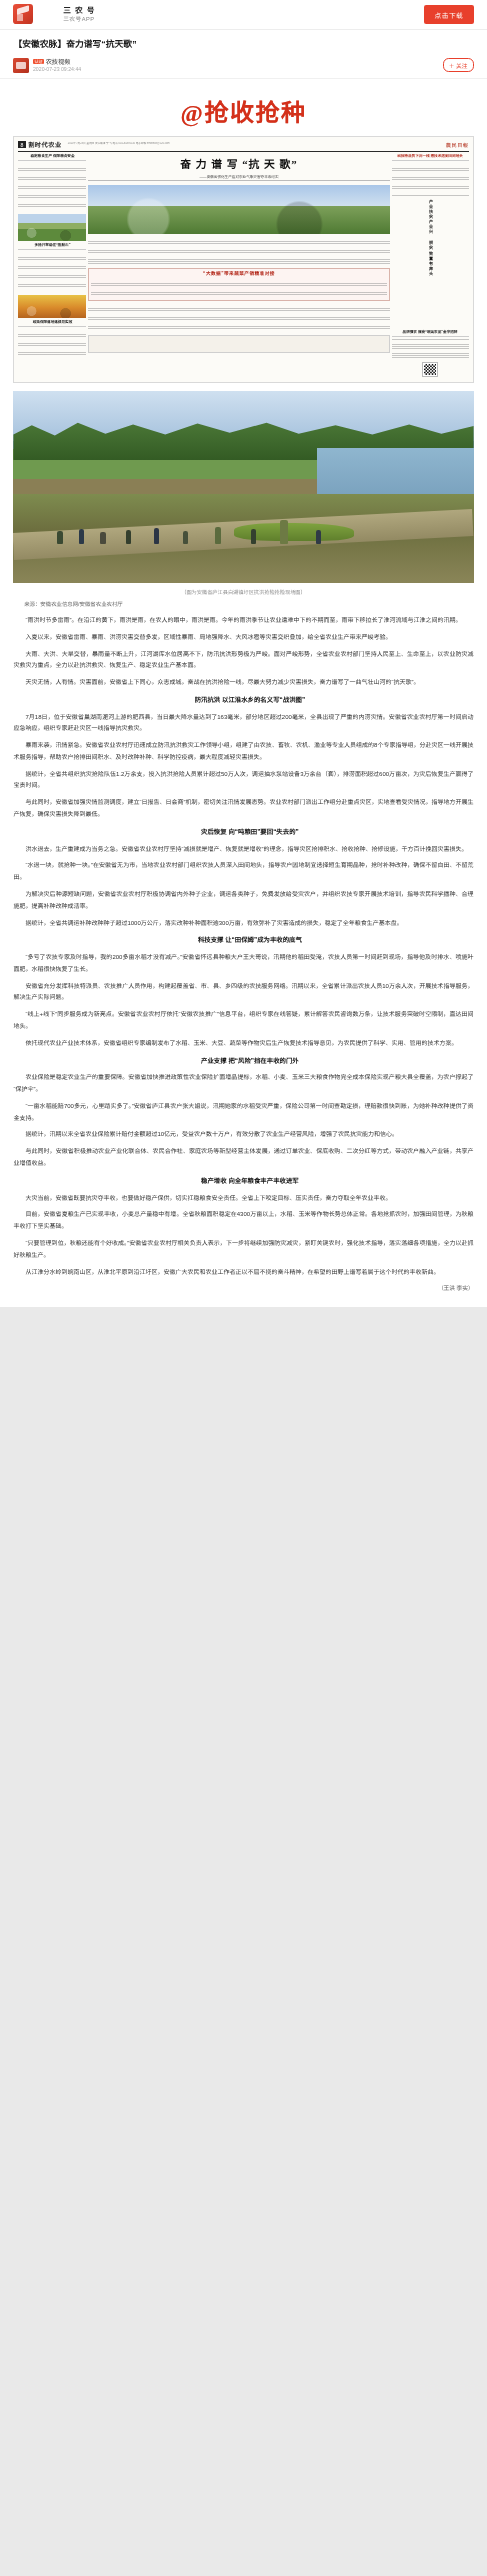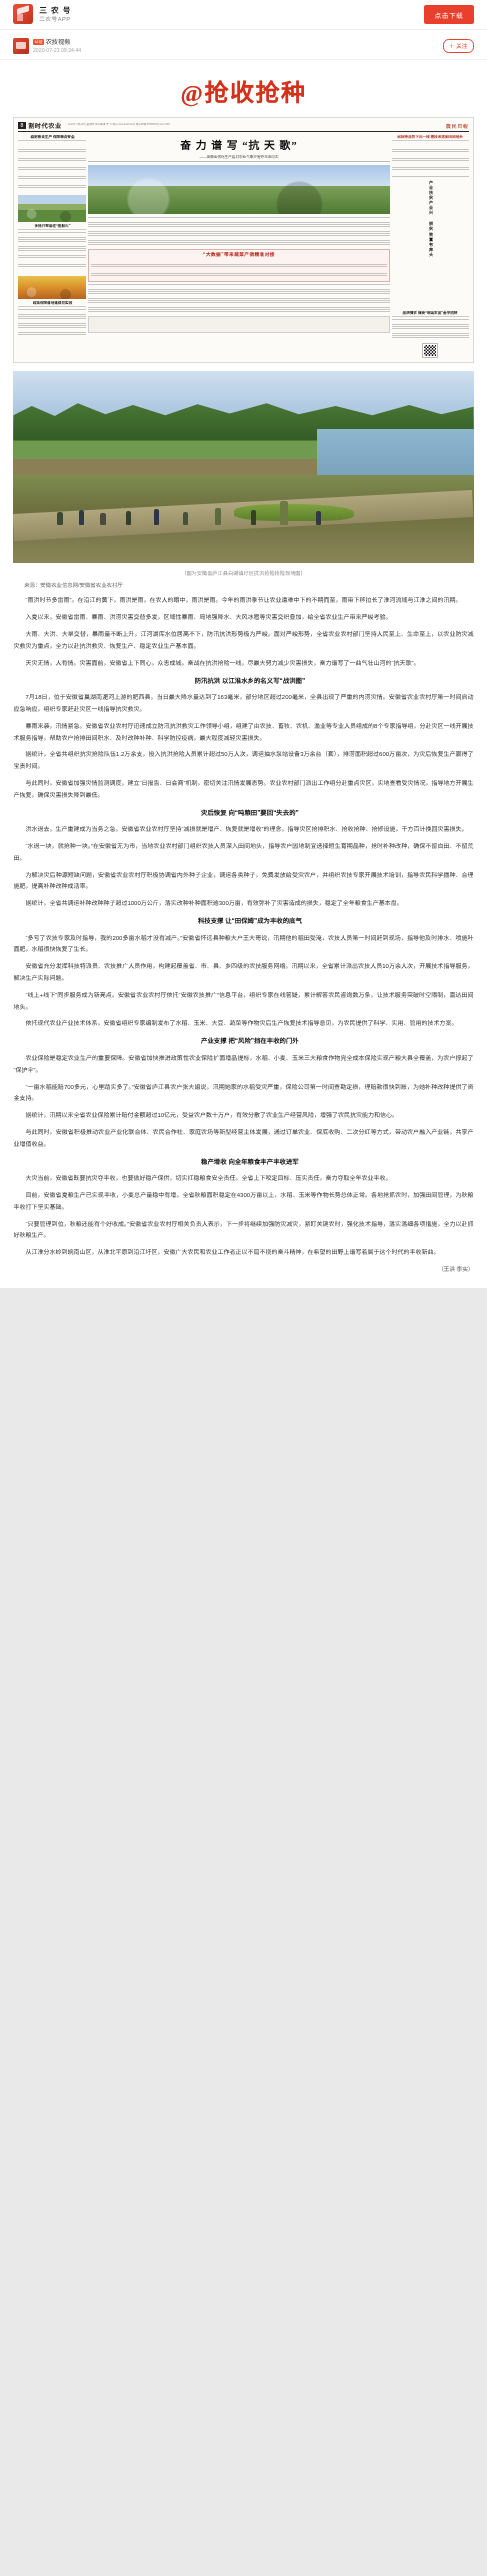--- a/index.html
+++ b/index.html
@@ -52,20 +52,21 @@
     position: absolute;
     left: 3.6px; top: 9.8px;
     width: 5.7px; height: 6.7px;
     background: rgba(255,255,255,.55);
   }
   .brand {
     display: flex;
     flex-direction: column;
     justify-content: space-between;
     line-height: 1.25;
+    margin-left: 24px;
   }
   .brand-main {
     font-size: 7.7px;
     font-weight: bold;
     letter-spacing: 1px;
     color: #222;
   }
   .brand-sub {
     font-size: 5.7px;
     color: #888;
@@ -387,20 +388,21 @@
     </div>
     <div class="brand">
       <span class="brand-main">三 农 号</span>
       <span class="brand-sub">三农号APP</span>
     </div>
     <div class="appbar-spacer"></div>
     <button class="dl-btn">点击下载</button>
   </div>
 
   <div class="art-head">
+    <h1 class="art-title">【安徽农脉】奋力谱写“抗天歌”</h1>
     <div class="meta-row">
       <div class="avatar"></div>
       <div class="meta-text">
         <div class="meta-name">
           <span class="tag">认证</span><span>农技视频</span>
         </div>
         <div class="meta-time">2020-07-23 09:24:44</div>
       </div>
       <button class="follow-btn">＋ 关注</button>
     </div>

